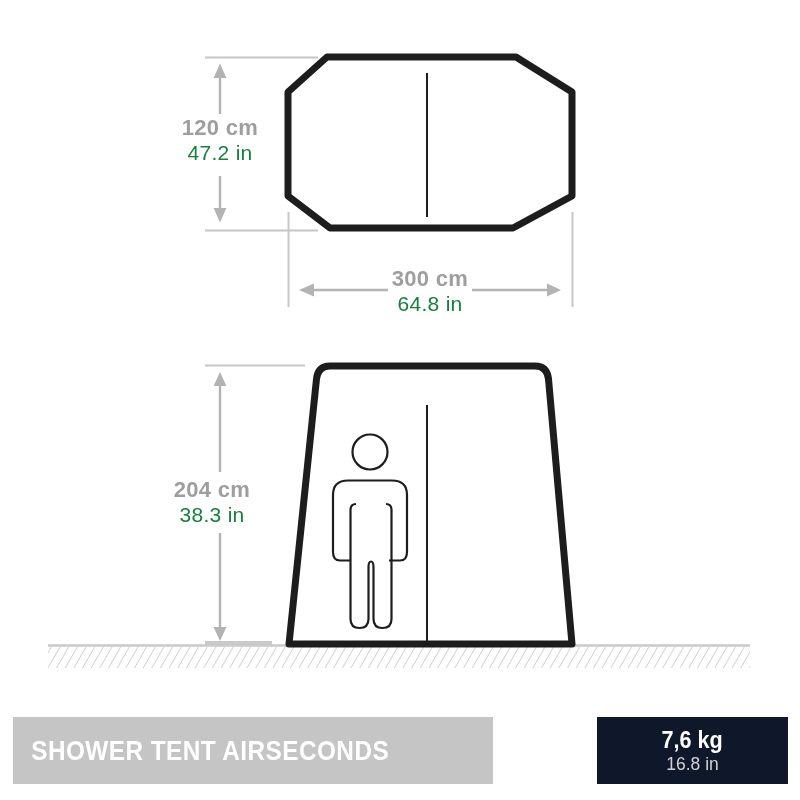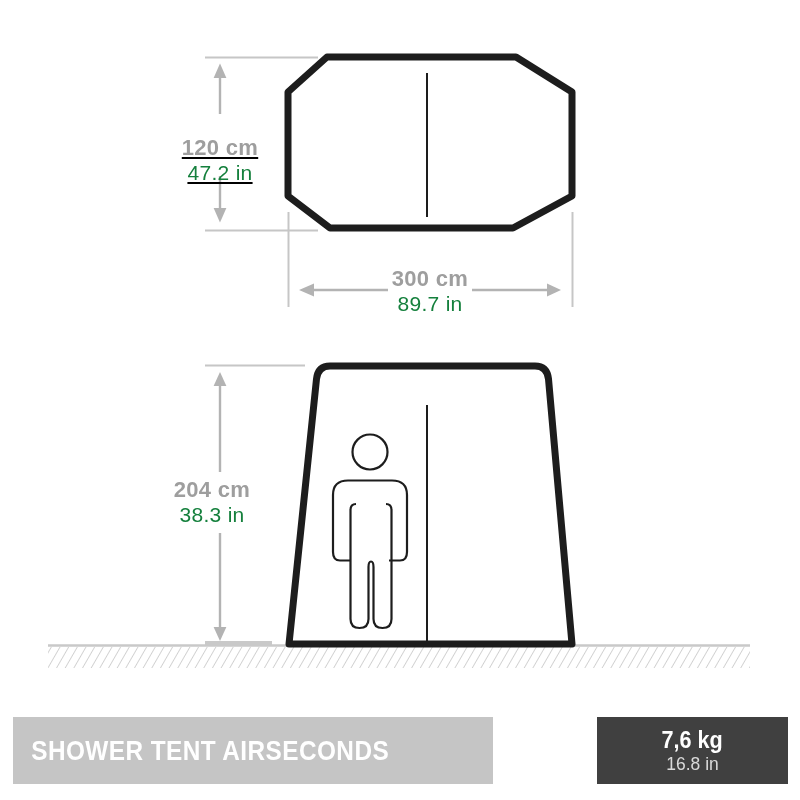--- a/index.html
+++ b/index.html
@@ -17,21 +17,21 @@
   .bar-left{
     position:absolute;left:13px;top:717px;width:480px;height:67px;
     background:#c5c5c5;display:flex;align-items:center;
   }
   .bar-title{
     color:#ffffff;font-weight:bold;font-size:28px;letter-spacing:.5px;
     padding-left:21px;transform:scaleX(.87);transform-origin:left center;white-space:nowrap;
   }
   .bar-right{
     position:absolute;left:597px;top:717px;width:191px;height:67px;
-    background:#404040;display:flex;flex-direction:column;align-items:center;justify-content:center;
+    background:#0f172a;display:flex;flex-direction:column;align-items:center;justify-content:center;
   }
   .weight-primary{color:#ffffff;font-weight:bold;font-size:24px;line-height:26px;transform:scaleX(.9);}
   .weight-secondary{color:rgba(255,255,255,.8);font-size:19px;line-height:22px;transform:scaleX(.92);}
 </style>
 </head>
 <body>
 
 <div class="canvas">
 
   <svg class="diagram" width="800" height="800" viewBox="0 0 800 800">
@@ -83,28 +83,28 @@
     <g>
       <line x1="205" y1="365.5" x2="305" y2="365.5" stroke="#c6c6c6" stroke-width="2"></line>
       <rect x="205" y="641" width="67" height="4.5" fill="#c9c9c9"></rect>
       <polygon points="220,372 213.6,386 226.4,386" fill="#b3b3b3"></polygon>
       <line x1="220" y1="386" x2="220" y2="472" stroke="#b3b3b3" stroke-width="2.4"></line>
       <line x1="220" y1="533" x2="220" y2="627" stroke="#b3b3b3" stroke-width="2.4"></line>
       <polygon points="220,641 213.6,627 226.4,627" fill="#b3b3b3"></polygon>
     </g>
   </svg>
 
-  <div class="dim-label" style="left:160px;top:135px;text-decoration:underline;">
+  <div class="dim-label" style="left:160px;top:115px;">
     <div class="dim-metric">120 cm</div>
     <div class="dim-imperial">47.2 in</div>
   </div>
 
   <div class="dim-label" style="left:370px;top:266px;">
     <div class="dim-metric">300 cm</div>
-    <div class="dim-imperial">89.7 in</div>
+    <div class="dim-imperial">64.8 in</div>
   </div>
 
   <div class="dim-label" style="left:152px;top:477px;">
     <div class="dim-metric">204 cm</div>
     <div class="dim-imperial">38.3 in</div>
   </div>
 
   <div class="bar-left">
     <div class="bar-title">SHOWER TENT AIRSECONDS</div>
   </div>

